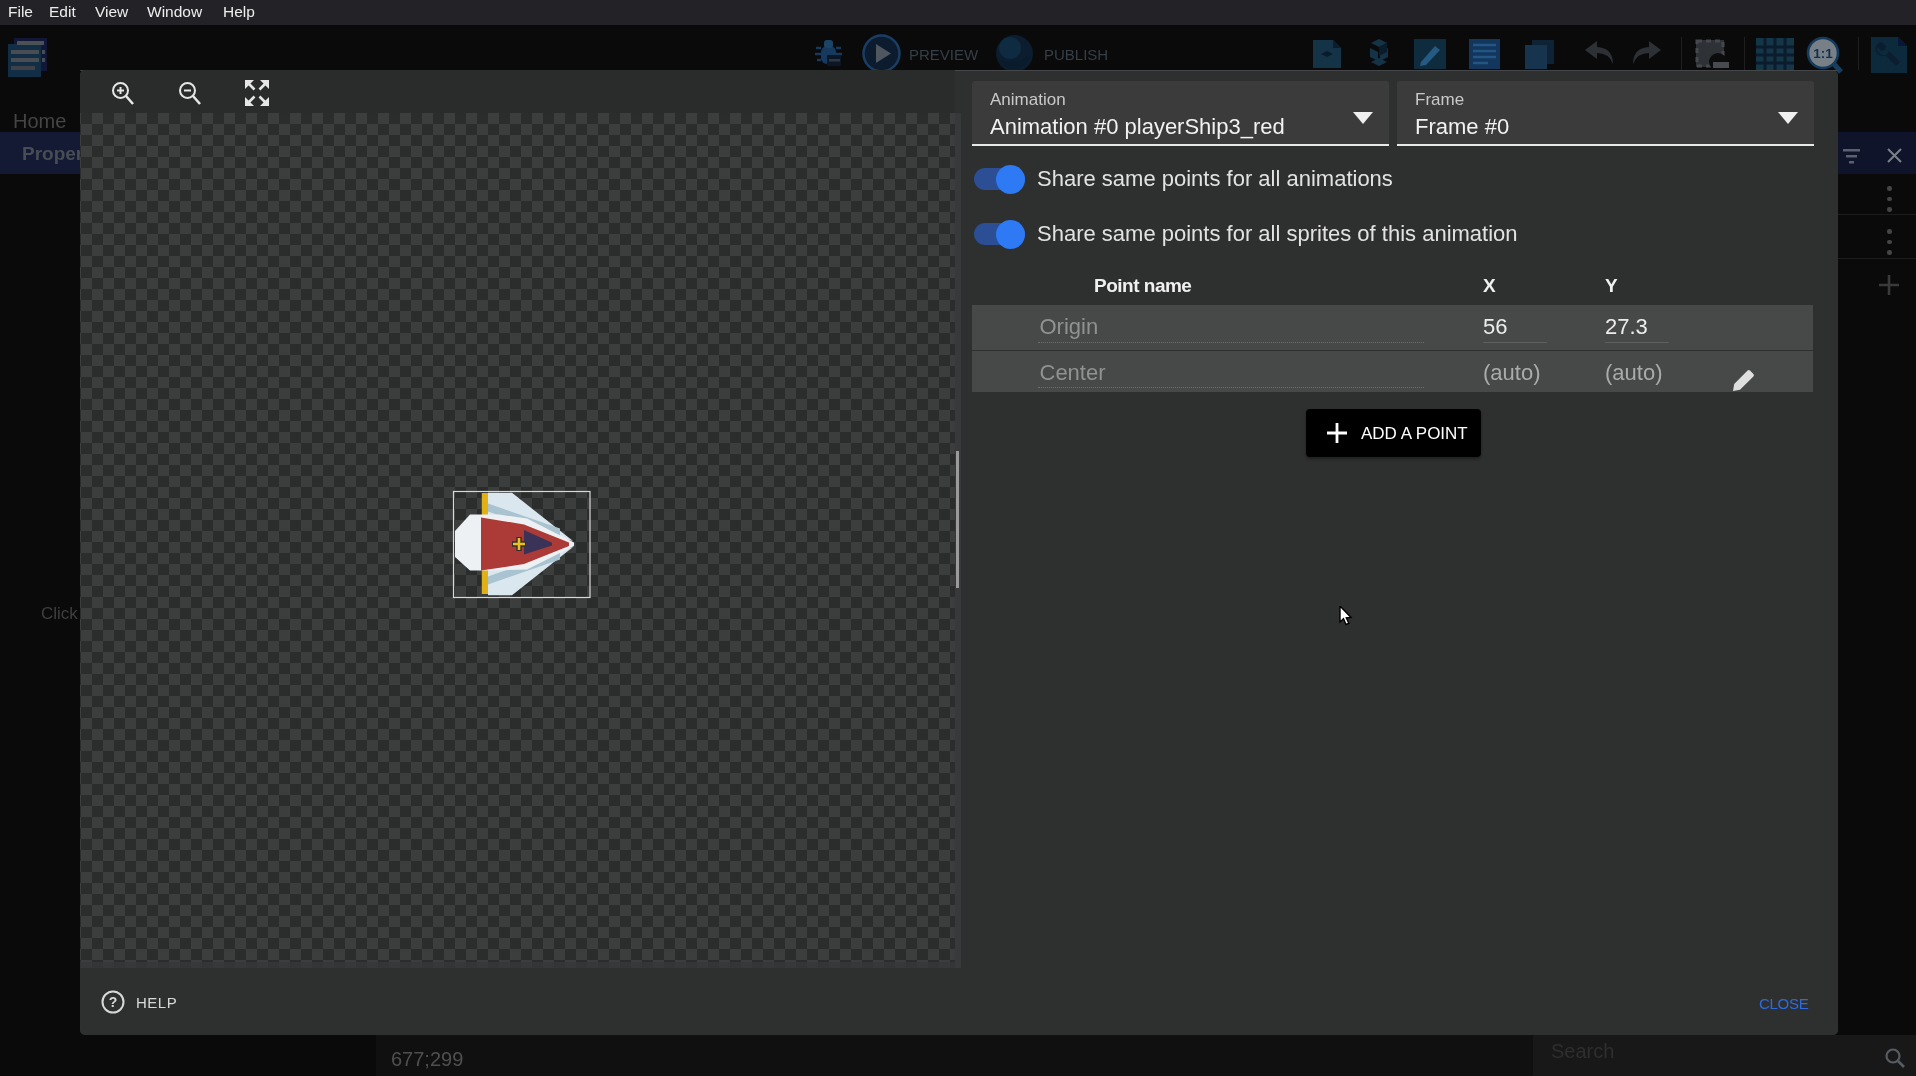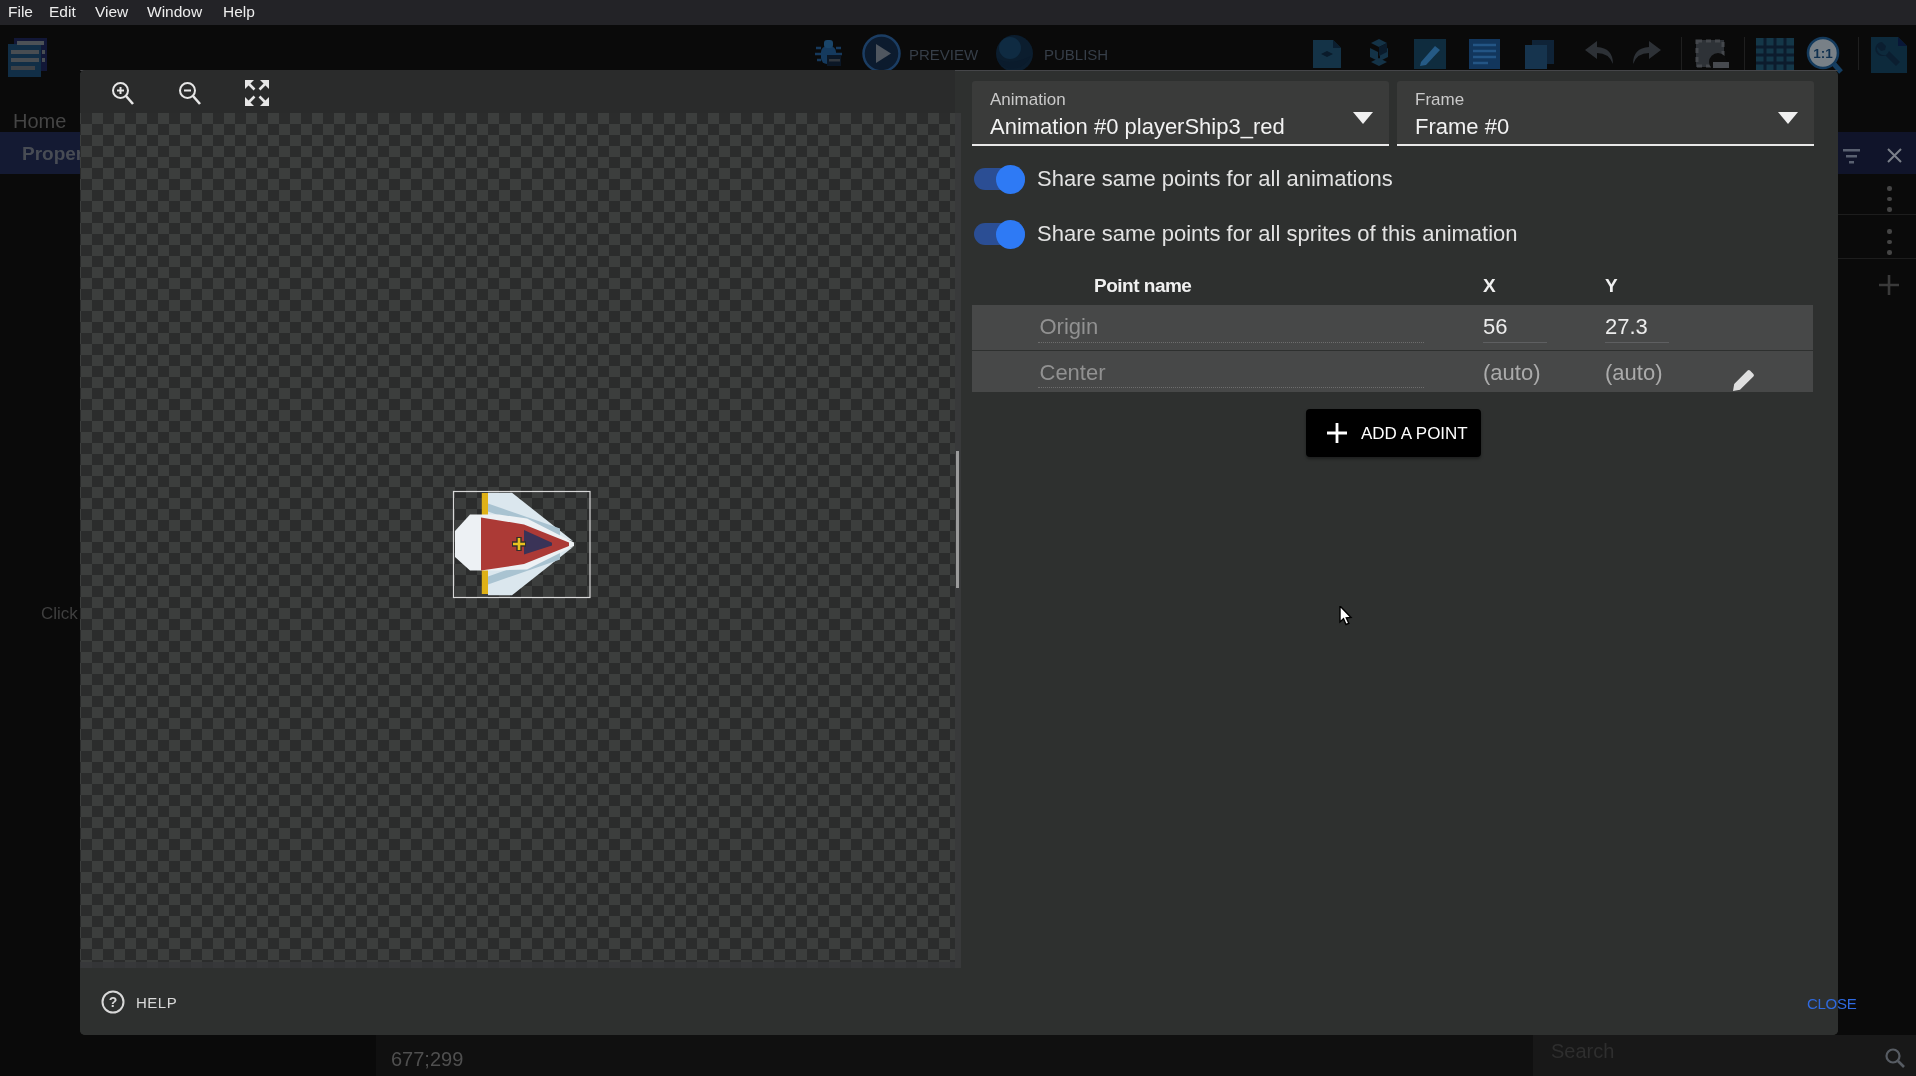--- a/index.html
+++ b/index.html
@@ -42,21 +42,21 @@
   .row { position:absolute; left:892px; width:841px; background:#474848; }
   .cellname { position:absolute; left:67.5px; font-size:22px; color:#919191; }
   .cellval { position:absolute; font-size:22px; color:#ececec; }
   .dotu { position:absolute; border-bottom:1px dotted rgba(140,140,140,0.55); height:1px; }
   .solu { position:absolute; border-bottom:1px solid #5e5f61; height:1px; }
 
   #addbtn { left:1226px; top:339px; width:175px; height:48px; background:#000000; border-radius:4px; color:#fff; box-shadow:0 2px 3px rgba(0,0,0,.35); }
   #addbtn .txt { position:absolute; left:55px; top:15px; font-size:17px; letter-spacing:0; }
 
   #helpgrp { left:21px; top:920px; color:#d8d8d8; }
-  #closebtn { left:1679px; top:925px; color:#2f6ae0; font-size:15px; letter-spacing:-0.3px;margin-left:48px; }
+  #closebtn { left:1679px; top:925px; color:#2f6ae0; font-size:15px; letter-spacing:-0.3px; }
 </style>
 </head>
 <body>
 
 <div id="behind" class="abs"></div>
 
 <div id="menubar" class="abs">
   <span style="left:8px">File</span>
   <span style="left:49px">Edit</span>
   <span style="left:95px">View</span>

